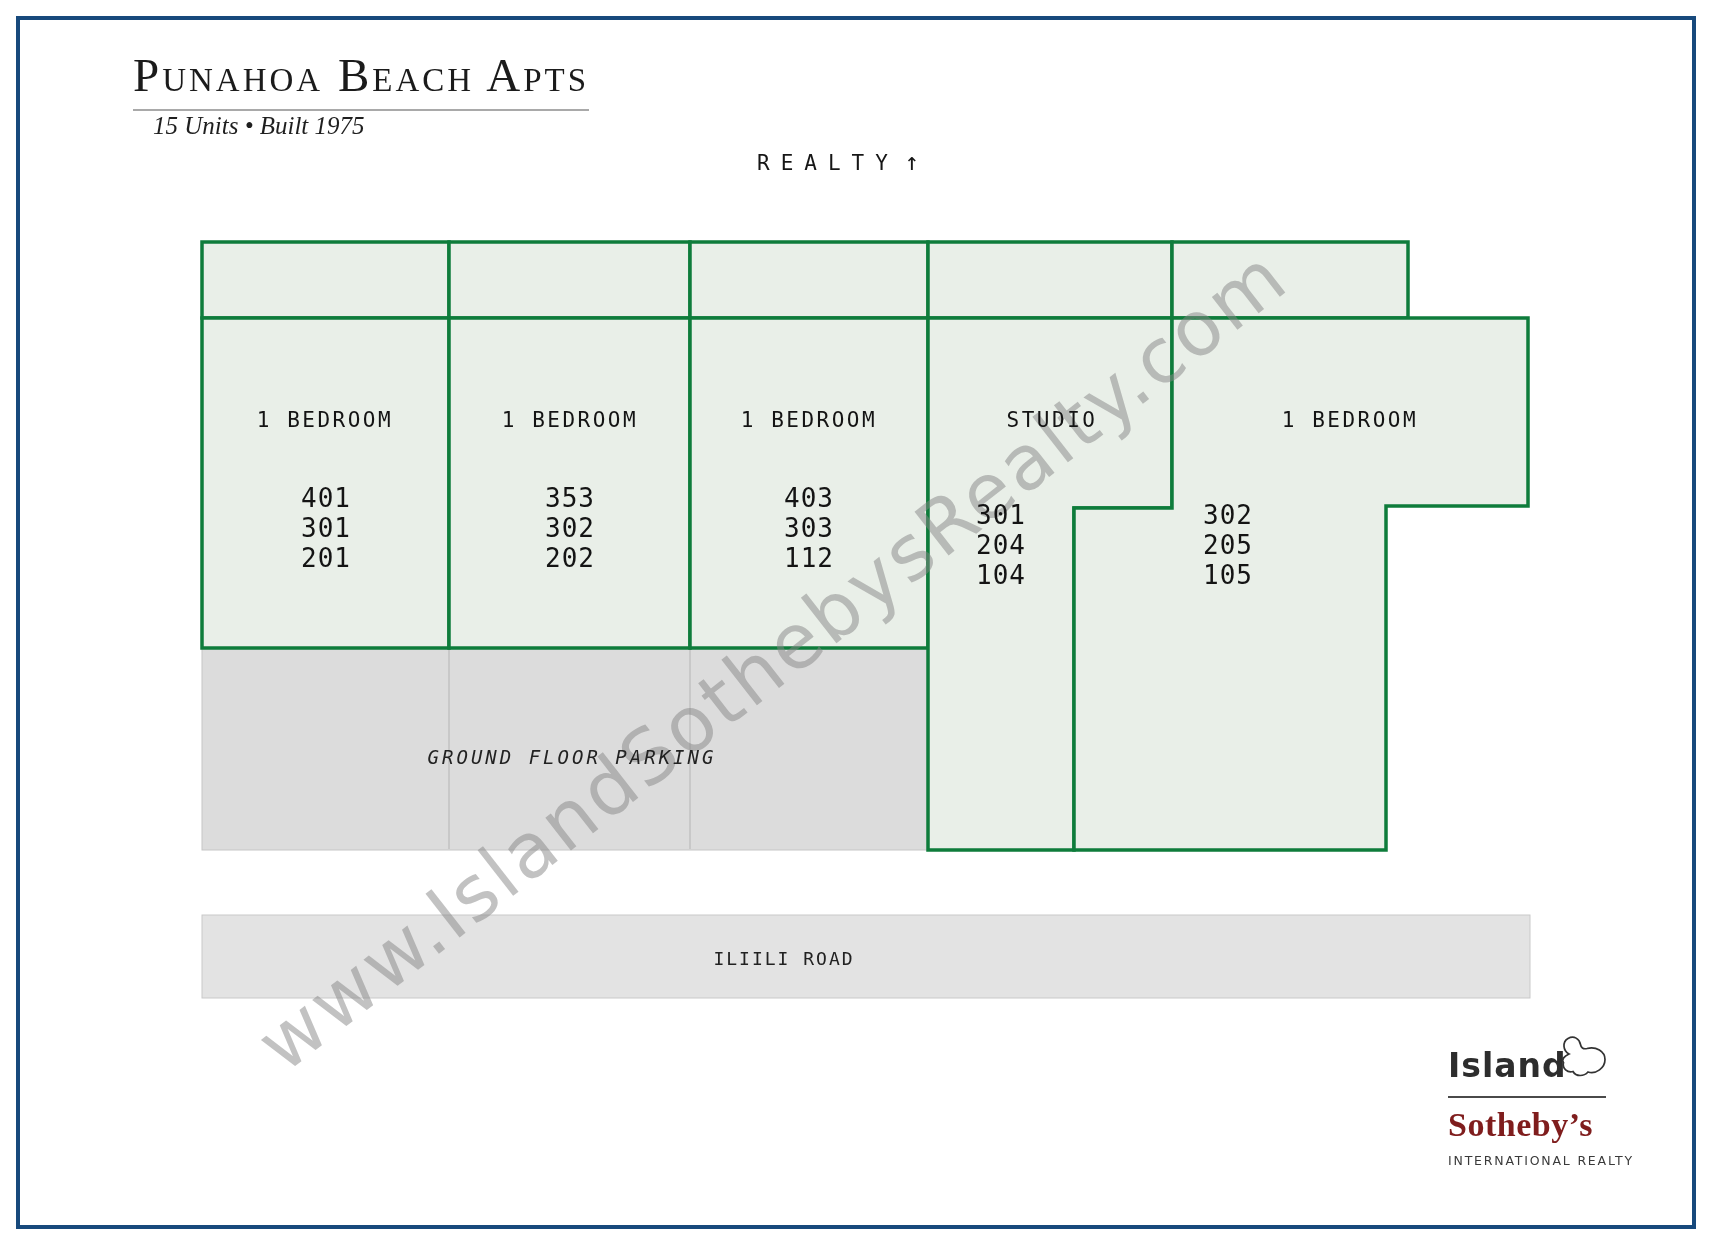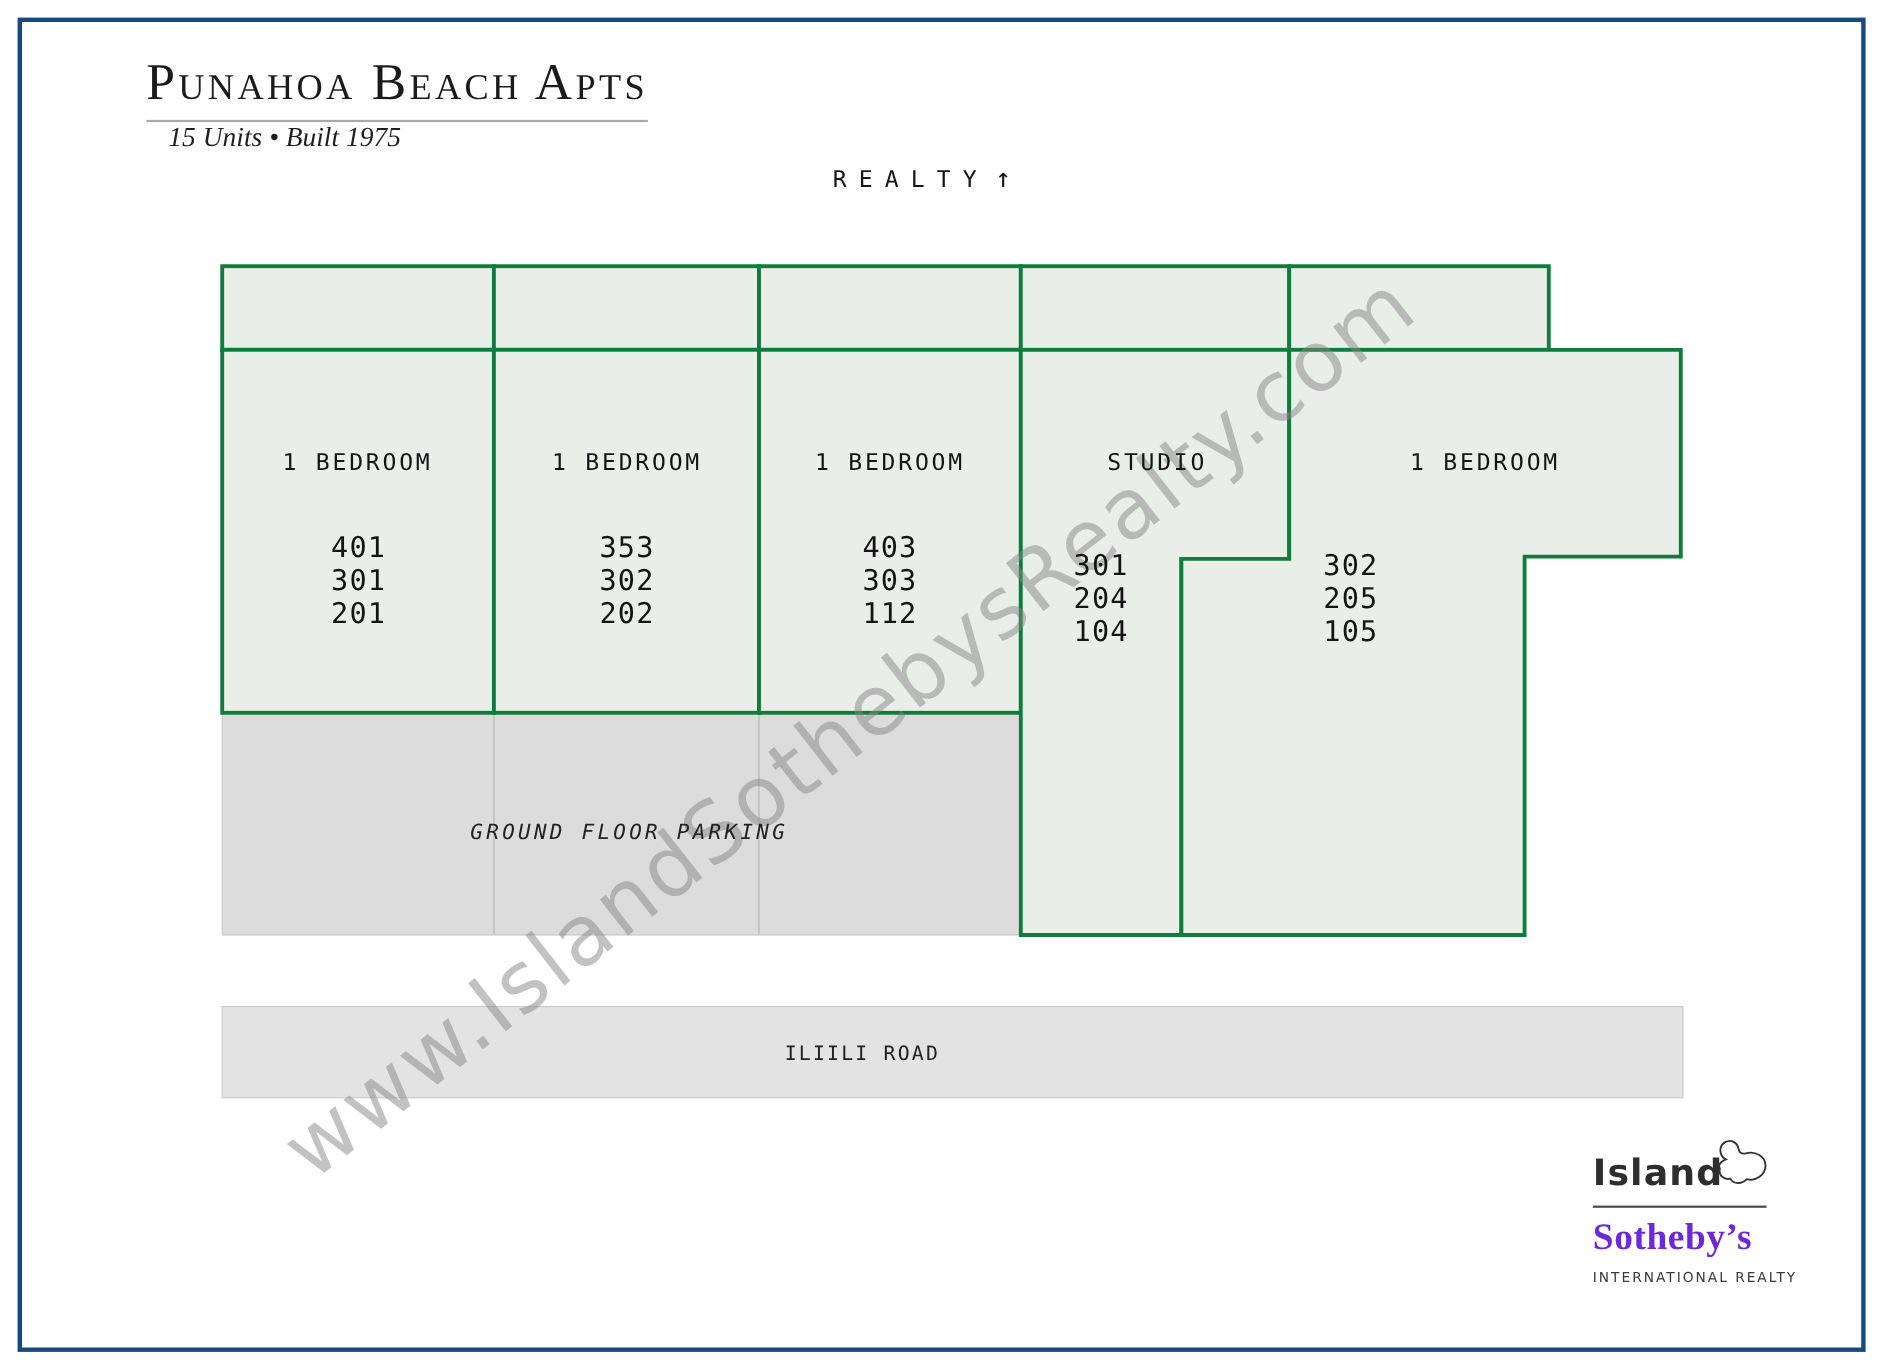--- a/index.html
+++ b/index.html
@@ -39,21 +39,21 @@
   #parking-label{font-size:19px;letter-spacing:3px;color:#222;}
   #road-label{font-size:18px;letter-spacing:2px;color:#222;}
 
   
   #logo{position:absolute;left:1448px;top:1032px;z-index:12;}
   #logo-island{font-family:"DejaVu Sans", sans-serif;font-size:33px;font-weight:700;
          color:#2d2d2d;letter-spacing:1px;position:absolute;left:0;top:14px;}
   #maui-icon{position:absolute;left:101px;top:0px;}
   #logo-divider{position:absolute;left:0;top:64px;width:158px;border-top:2px solid #4a4a4a;}
   #logo-sothebys{font-family:"Liberation Serif", serif;font-size:34px;font-weight:700;
-         color:#6d28d9;position:absolute;left:0;top:74px;letter-spacing:0.5px;}
+         color:#7f1d1d;position:absolute;left:0;top:74px;letter-spacing:0.5px;}
   #logo-sub{font-family:"DejaVu Sans", sans-serif;font-size:12.5px;letter-spacing:1.8px;
          color:#3a3a3a;position:absolute;left:0;top:121px;white-space:nowrap;}
 </style>
 </head>
 <body>
 
 <div id="page">
 
   <div id="frame"></div>
 

